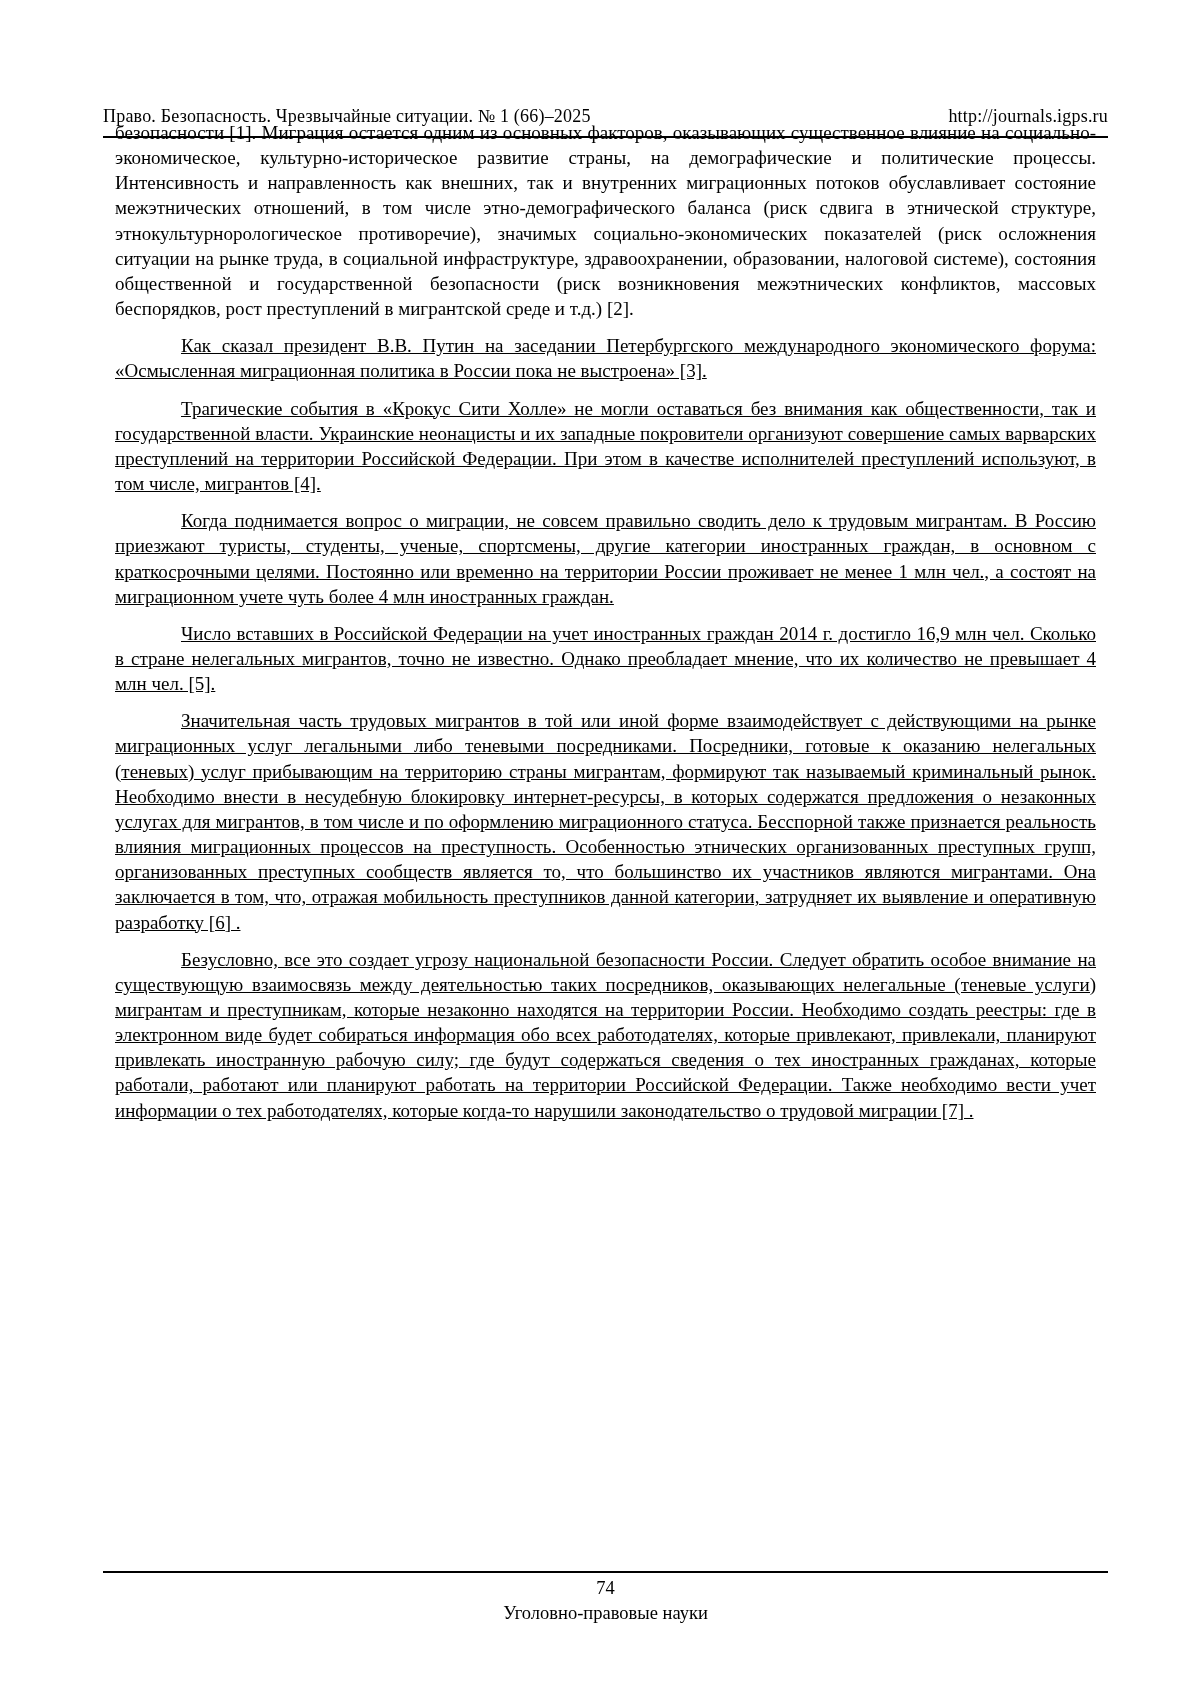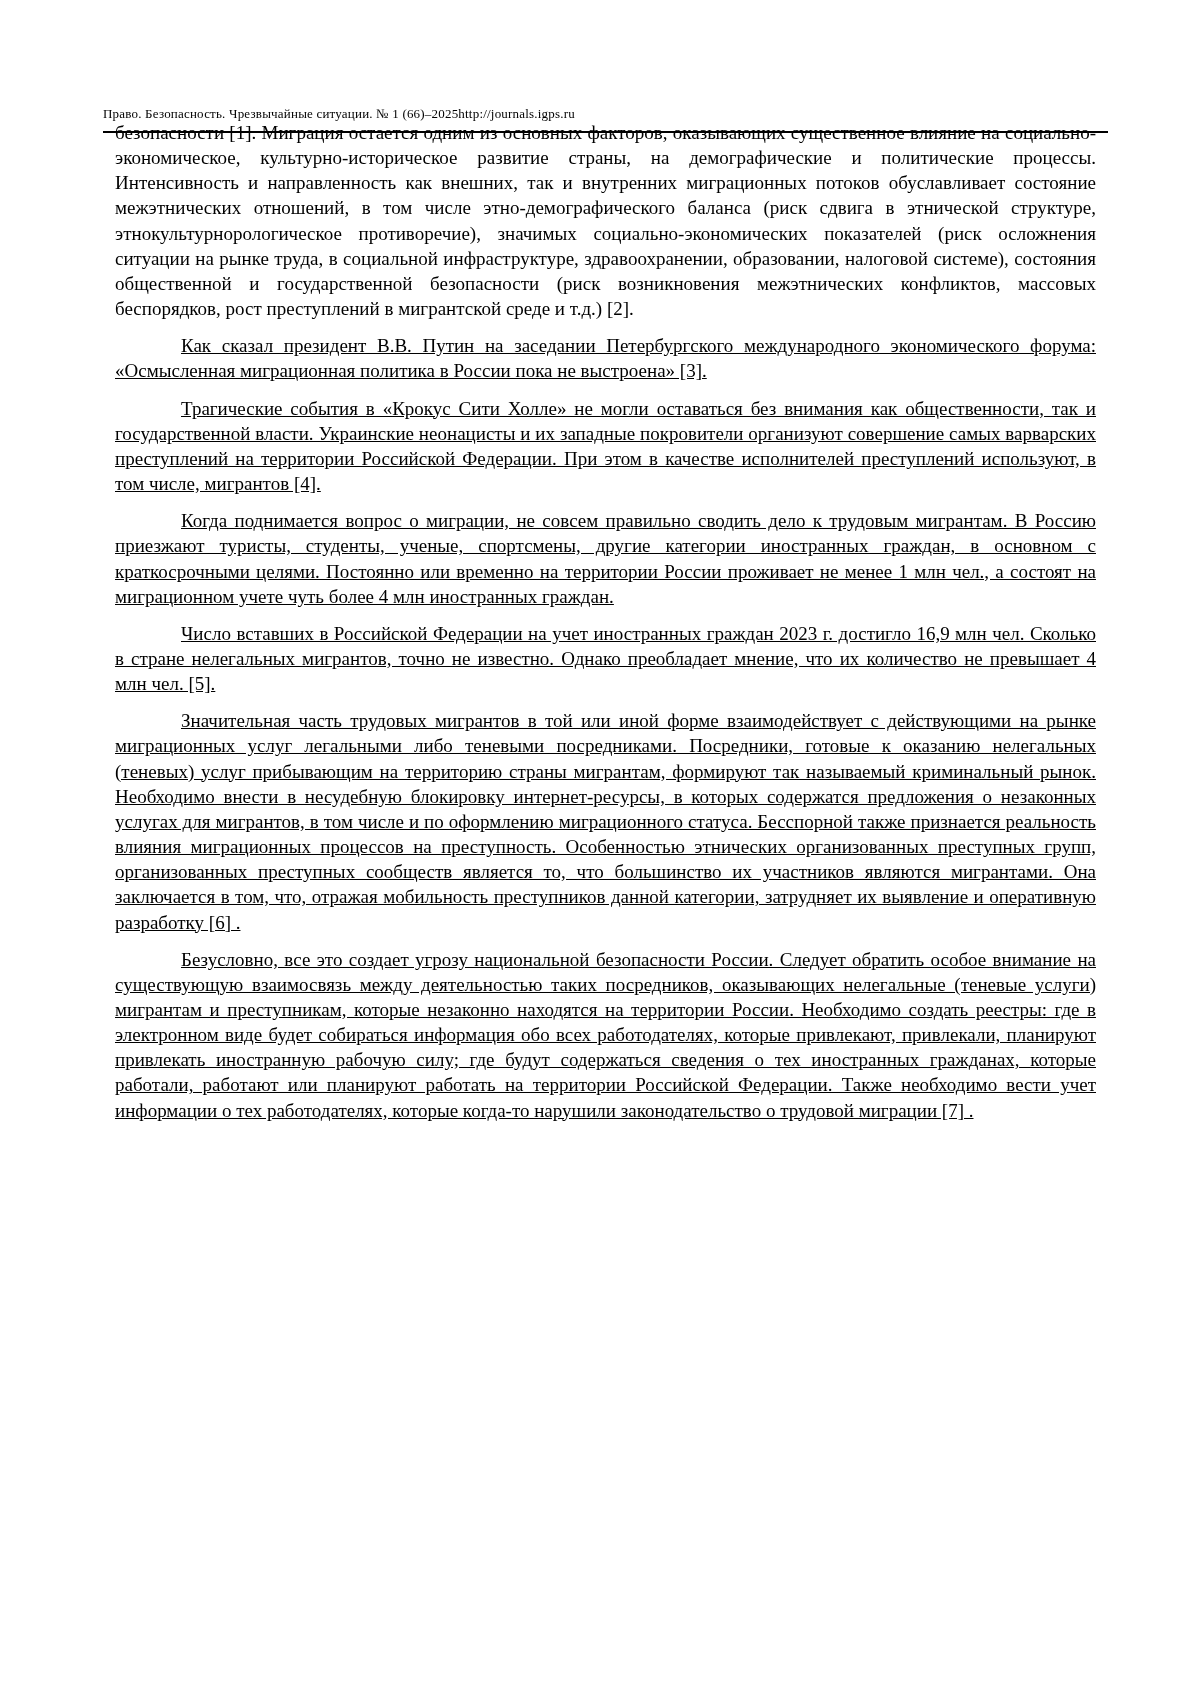--- a/index.html
+++ b/index.html
@@ -21,22 +21,23 @@
     top: 0;
     width: 1005px;
     height: 1698px;
   }
   .header {
     position: absolute;
     top: 58px;
     left: 0;
     width: 100%;
     display: flex;
+    justify-content: space-between;
     align-items: baseline;
-    font-size: 13px;
+    font-size: 18px;
     padding-bottom: 9px;
     border-bottom: 2px solid #000000;
   }
   .header .journal-title { letter-spacing: 0.2px; }
   .header .journal-url { letter-spacing: 0.2px; margin-top: 48px; }
   .body-text {
     position: absolute;
     top: 108px;
     left: 0;
     width: 100%;
@@ -74,19 +75,23 @@
   <div class="header">
     <span class="journal-title">Право. Безопасность. Чрезвычайные ситуации. № 1 (66)–2025</span>
     <span class="journal-url">http://journals.igps.ru</span>
   </div>
 
   <div class="body-text">
     <p>безопасности [1]. Миграция остается одним из основных факторов, оказывающих существенное влияние на социально-экономическое, культурно-историческое развитие страны, на демографические и политические процессы. Интенсивность и направленность как внешних, так и внутренних миграционных потоков обуславливает состояние межэтнических отношений, в том числе этно-демографического баланса (риск сдвига в этнической структуре, этнокультурнорологическое противоречие), значимых социально-экономических показателей (риск осложнения ситуации на рынке труда, в социальной инфраструктуре, здравоохранении, образовании, налоговой системе), состояния общественной и государственной безопасности (риск возникновения межэтнических конфликтов, массовых беспорядков, рост преступлений в мигрантской среде и т.д.) [2].</p>
     <p class="indent">Как сказал президент В.В. Путин на заседании Петербургского международного экономического форума: «Осмысленная миграционная политика в России пока не выстроена» [3].</p>
     <p class="indent">Трагические события в «Крокус Сити Холле» не могли оставаться без внимания как общественности, так и государственной власти. Украинские неонацисты и их западные покровители организуют совершение самых варварских преступлений на территории Российской Федерации. При этом в качестве исполнителей преступлений используют, в том числе, мигрантов [4].</p>
     <p class="indent">Когда поднимается вопрос о миграции, не совсем правильно сводить дело к трудовым мигрантам. В Россию приезжают туристы, студенты, ученые, спортсмены, другие категории иностранных граждан, в основном с краткосрочными целями. Постоянно или временно на территории России проживает не менее 1 млн чел., а состоят на миграционном учете чуть более 4 млн иностранных граждан.</p>
-    <p class="indent">Число вставших в Российской Федерации на учет иностранных граждан 2023 г. достигло 16,9 млн чел. Сколько в стране нелегальных мигрантов, точно не известно. Однако преобладает мнение, что их количество не превышает 4 млн чел. [5].</p>
+    <p class="indent">Число вставших в Российской Федерации на учет иностранных граждан 2014 г. достигло 16,9 млн чел. Сколько в стране нелегальных мигрантов, точно не известно. Однако преобладает мнение, что их количество не превышает 4 млн чел. [5].</p>
     <p class="indent">Значительная часть трудовых мигрантов в той или иной форме взаимодействует с действующими на рынке миграционных услуг легальными либо теневыми посредниками. Посредники, готовые к оказанию нелегальных (теневых) услуг прибывающим на территорию страны мигрантам, формируют так называемый криминальный рынок. Необходимо внести в несудебную блокировку интернет-ресурсы, в которых содержатся предложения о незаконных услугах для мигрантов, в том числе и по оформлению миграционного статуса. Бесспорной также признается реальность влияния миграционных процессов на преступность. Особенностью этнических организованных преступных групп, организованных преступных сообществ является то, что большинство их участников являются мигрантами. Она заключается в том, что, отражая мобильность преступников данной категории, затрудняет их выявление и оперативную разработку [6] .</p>
     <p class="indent">Безусловно, все это создает угрозу национальной безопасности России. Следует обратить особое внимание на существующую взаимосвязь между деятельностью таких посредников, оказывающих нелегальные (теневые услуги) мигрантам и преступникам, которые незаконно находятся на территории России. Необходимо создать реестры: где в электронном виде будет собираться информация обо всех работодателях, которые привлекают, привлекали, планируют привлекать иностранную рабочую силу; где будут содержаться сведения о тех иностранных гражданах, которые работали, работают или планируют работать на территории Российской Федерации. Также необходимо вести учет информации о тех работодателях, которые когда-то нарушили законодательство о трудовой миграции [7] .</p>
   </div>
 
+  <div class="footer">
+    <span class="page-number">74</span>
+    <span class="section-label">Уголовно-правовые науки</span>
+  </div>
 
 </div>
 
 </body></html>

